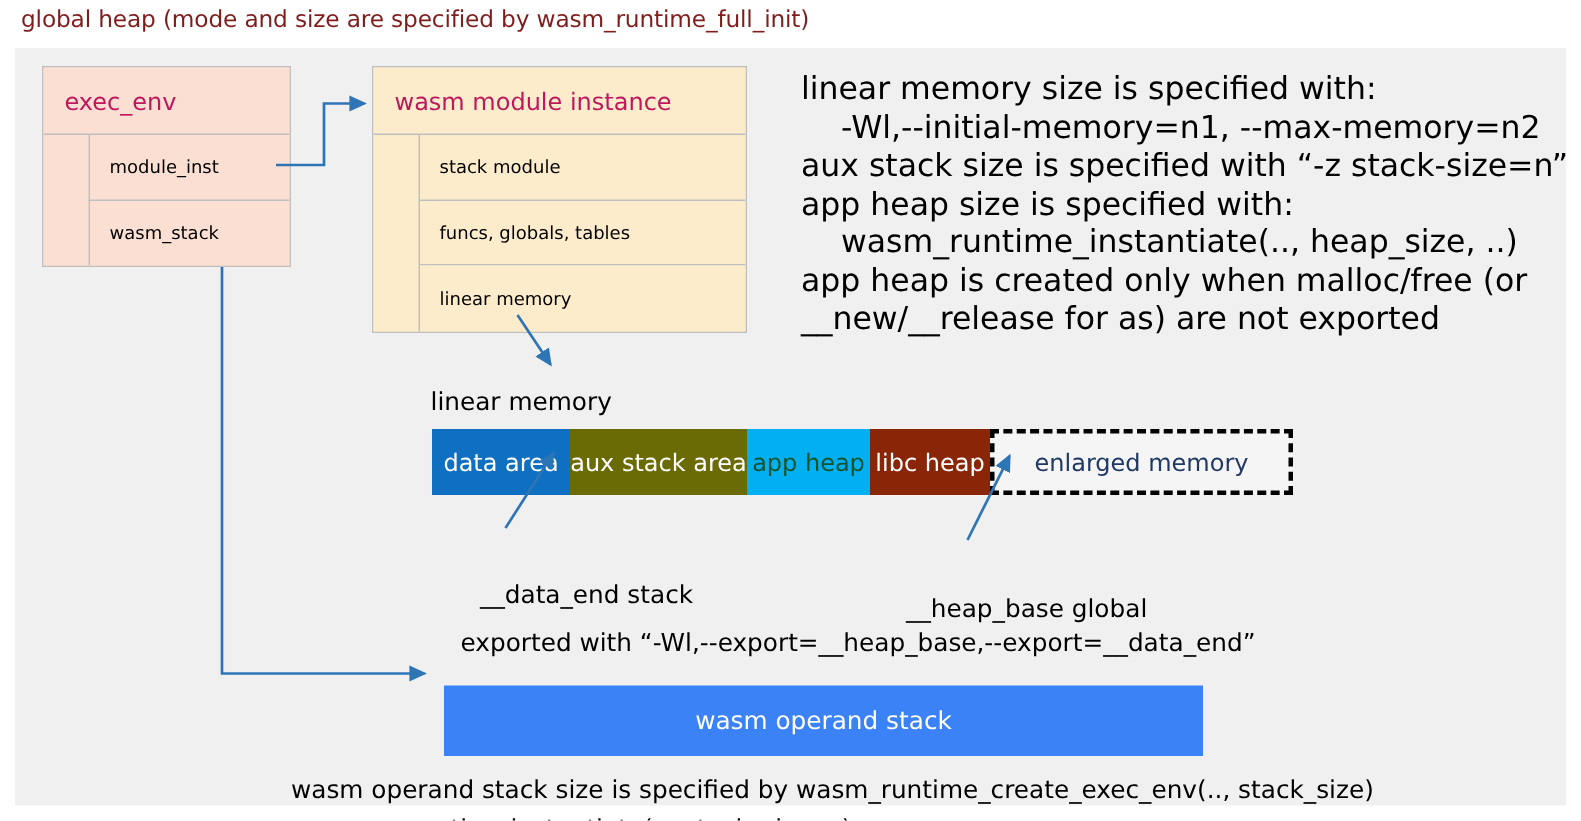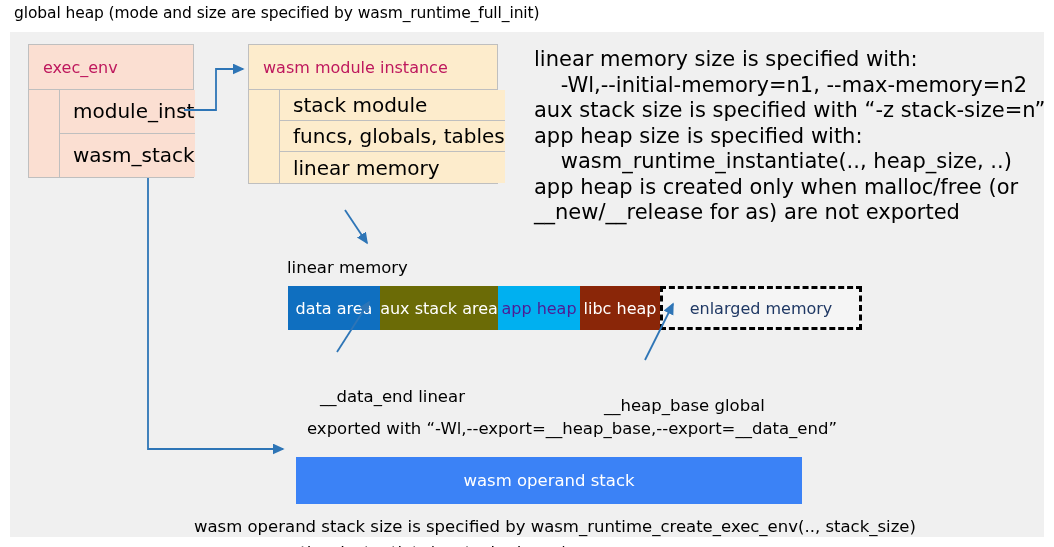--- a/index.html
+++ b/index.html
@@ -13,21 +13,21 @@
     position: relative;
     font-family: "DejaVu Sans", sans-serif;
     overflow: hidden;
   }
 
   #page-title {
     position: absolute;
     left: 14px;
     top: 4px;
     font-size: 15.5px;
-    color: #000000;
+    color: #7f1d1d;
     white-space: nowrap;
     letter-spacing: -0.1px;
   }
 
   #canvas {
     position: absolute;
     left: 10px;
     top: 32px;
     width: 1034px;
     height: 505px;
@@ -65,35 +65,35 @@
   .struct-rows {
     flex: 1 1 auto;
     display: flex;
     flex-direction: column;
   }
   .struct-row {
     box-sizing: border-box;
     display: flex;
     align-items: center;
     padding-left: 13px;
-    font-size: 20px;
+    font-size: 12px;
     color: #000;
     white-space: nowrap;
     border-bottom: 1px solid #bfbfbf;
   }
   .struct-row:last-child { border-bottom: none; }
 
   
   #exec-env-box { left: 18px; top: 12px; width: 166px; height: 134px; background: #fbdfd2; }
   #exec-env-box .struct-header { height: 45px; background: #fbdfd2; }
   #exec-env-box .struct-gutter { background: #fbdfd2; }
   #exec-env-box .struct-row { background: #fbdfd2; height: 44px; }
 
   
-  #module-instance-box { left: 238px; top: 12px; width: 250px; height: 140px; background: #fdeccc; }
+  #module-instance-box { left: 238px; top: 12px; width: 250px; height: 178px; background: #fdeccc; }
   #module-instance-box .struct-header { height: 45px; background: #fdeccc; }
   #module-instance-box .struct-gutter { background: #fdeccc; }
   #module-instance-box .struct-row { background: #fdeccc; height: 44.33px; }
 
   
   #runtime-notes {
     position: absolute;
     left: 524px;
     top: 15px;
     font-size: 21px;
@@ -214,26 +214,26 @@
 aux stack size is specified with “-z stack-size=n”
 app heap size is specified with:
     wasm_runtime_instantiate(.., heap_size, ..)
 app heap is created only when malloc/free (or
 __new/__release for as) are not exported</div>
 
   <div id="linear-memory-label">linear memory</div>
   <div id="memory-bar">
     <div class="mem-seg" style="width: 92px; background: rgb(15, 111, 192); color: rgb(255, 255, 255);">data area</div>
     <div class="mem-seg" style="width: 118px; background: rgb(107, 107, 6); color: rgb(255, 255, 255);">aux stack area</div>
-    <div class="mem-seg" style="width: 82px; background: rgb(0, 176, 240); color: #4c1d95;">app heap</div>
+    <div class="mem-seg" style="width: 82px; background: rgb(0, 176, 240); color: #14532d;">app heap</div>
     <div class="mem-seg" style="width: 80px; background: rgb(138, 38, 8); color: rgb(255, 255, 255); text-align: right;">libc heap</div>
     <div class="mem-seg enlarged" style="width: 202px; color: rgb(31, 56, 100); text-align: right;">enlarged memory</div>
   </div>
 
-  <div class="anno" id="data-end-label">__data_end linear</div>
+  <div class="anno" id="data-end-label">__data_end stack</div>
   <div class="anno" id="heap-base-label">__heap_base global</div>
   <div class="anno" id="export-line">exported with “-Wl,--export=__heap_base,--export=__data_end”</div>
 
   <div id="operand-stack-bar">wasm operand stack</div>
   <div id="operand-stack-caption">wasm operand stack size is specified by wasm_runtime_create_exec_env(.., stack_size)
 or wasm_runtine_instantiate(.., stack_size, ..)</div>
 
 </div>
 
 <svg id="arrow-layer" viewBox="0 0 1054 547">

